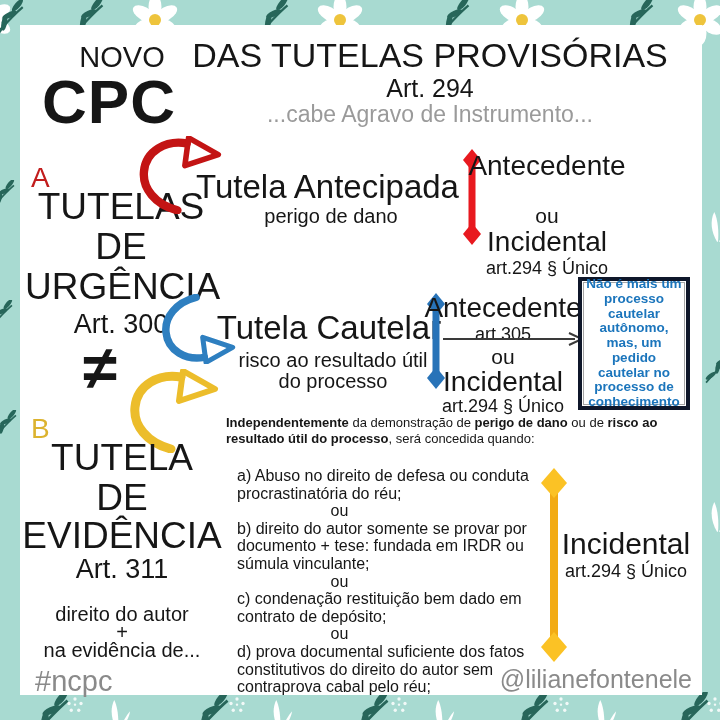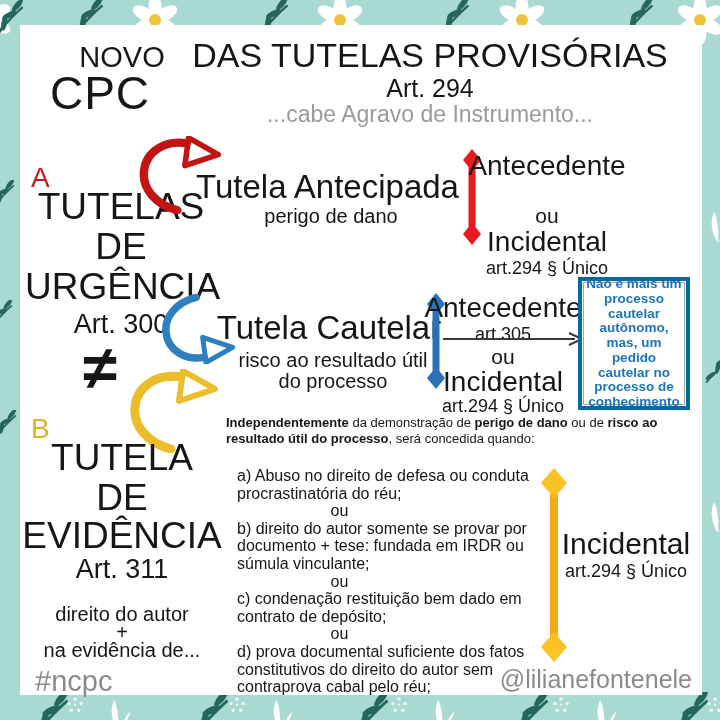--- a/index.html
+++ b/index.html
@@ -7,42 +7,42 @@
          font-family:"Liberation Sans",sans-serif;color:#161616;}
   .panel{position:absolute;left:20px;top:25px;width:682px;height:670px;background:#ffffff;}
   .t{position:absolute;white-space:nowrap;}
   .c{text-align:center;}
   .muted{color:#9a9a9a;}
   .gray{color:#8a8a8a;}
   .red{color:#c21d1d;}
   .gold{color:#dcb32f;}
   
   .novo{left:50px;top:41px;width:100px;font-size:29px;margin-left:22px;}
-  .cpc{left:42px;top:66px;width:116px;font-size:46px;font-weight:normal;letter-spacing:1px;}
+  .cpc{left:42px;top:66px;width:116px;font-size:62px;font-weight:bold;letter-spacing:1px;}
   .title{left:165px;top:36px;width:530px;font-size:34px;}
   .art294{left:165px;top:74px;width:530px;font-size:25px;}
   .note{left:165px;top:101px;width:530px;font-size:23px;}
   
   .mA{left:31px;top:162px;font-size:28px;}
   .big{left:25px;width:192px;font-size:37px;}
   .art300{left:25px;top:309px;width:192px;font-size:27px;}
   .neq{left:40px;top:332px;width:120px;font-size:62px;font-weight:bold;}
   
   .ta-title{left:196px;top:168px;width:262px;font-size:33px;}
   .ta-sub{left:206px;top:205px;width:250px;font-size:20px;}
   .optA{left:468px;width:158px;}
   .optB{left:424px;width:158px;}
   .opt-main{font-size:28px;}
   .opt-art{font-size:18px;}
   .opt-or{font-size:21px;}
   
   .tc-title{left:198px;top:309px;width:262px;font-size:33px;}
   .tc-sub{left:208px;width:250px;font-size:20px;}
   .notebox{position:absolute;left:578px;top:277px;width:112px;height:133px;box-sizing:border-box;
-           background:#fff;border:4px solid #0369a1;}
+           background:#fff;border:4px solid #0f172a;}
   .notebox-inner{position:absolute;inset:1px;border:1px solid #a5a5a5;display:flex;align-items:center;justify-content:center;
            text-align:center;font-size:13.5px;font-weight:bold;line-height:1.09;color:#1b75bc;white-space:normal;padding:2px;}
   
   .mB{left:31px;top:413px;font-size:28px;}
   .big2{left:22px;width:200px;font-size:37px;}
   .art311{left:22px;top:554px;width:200px;font-size:27px;}
   .basis{left:22px;width:200px;font-size:20px;}
   .intro{position:absolute;left:226px;top:415px;width:455px;font-size:13px;line-height:1.22;white-space:normal;}
   .list{position:absolute;left:237px;top:467px;width:322px;font-size:16px;line-height:1.1;white-space:normal;}
   .list .ou{width:205px;text-align:center;}

